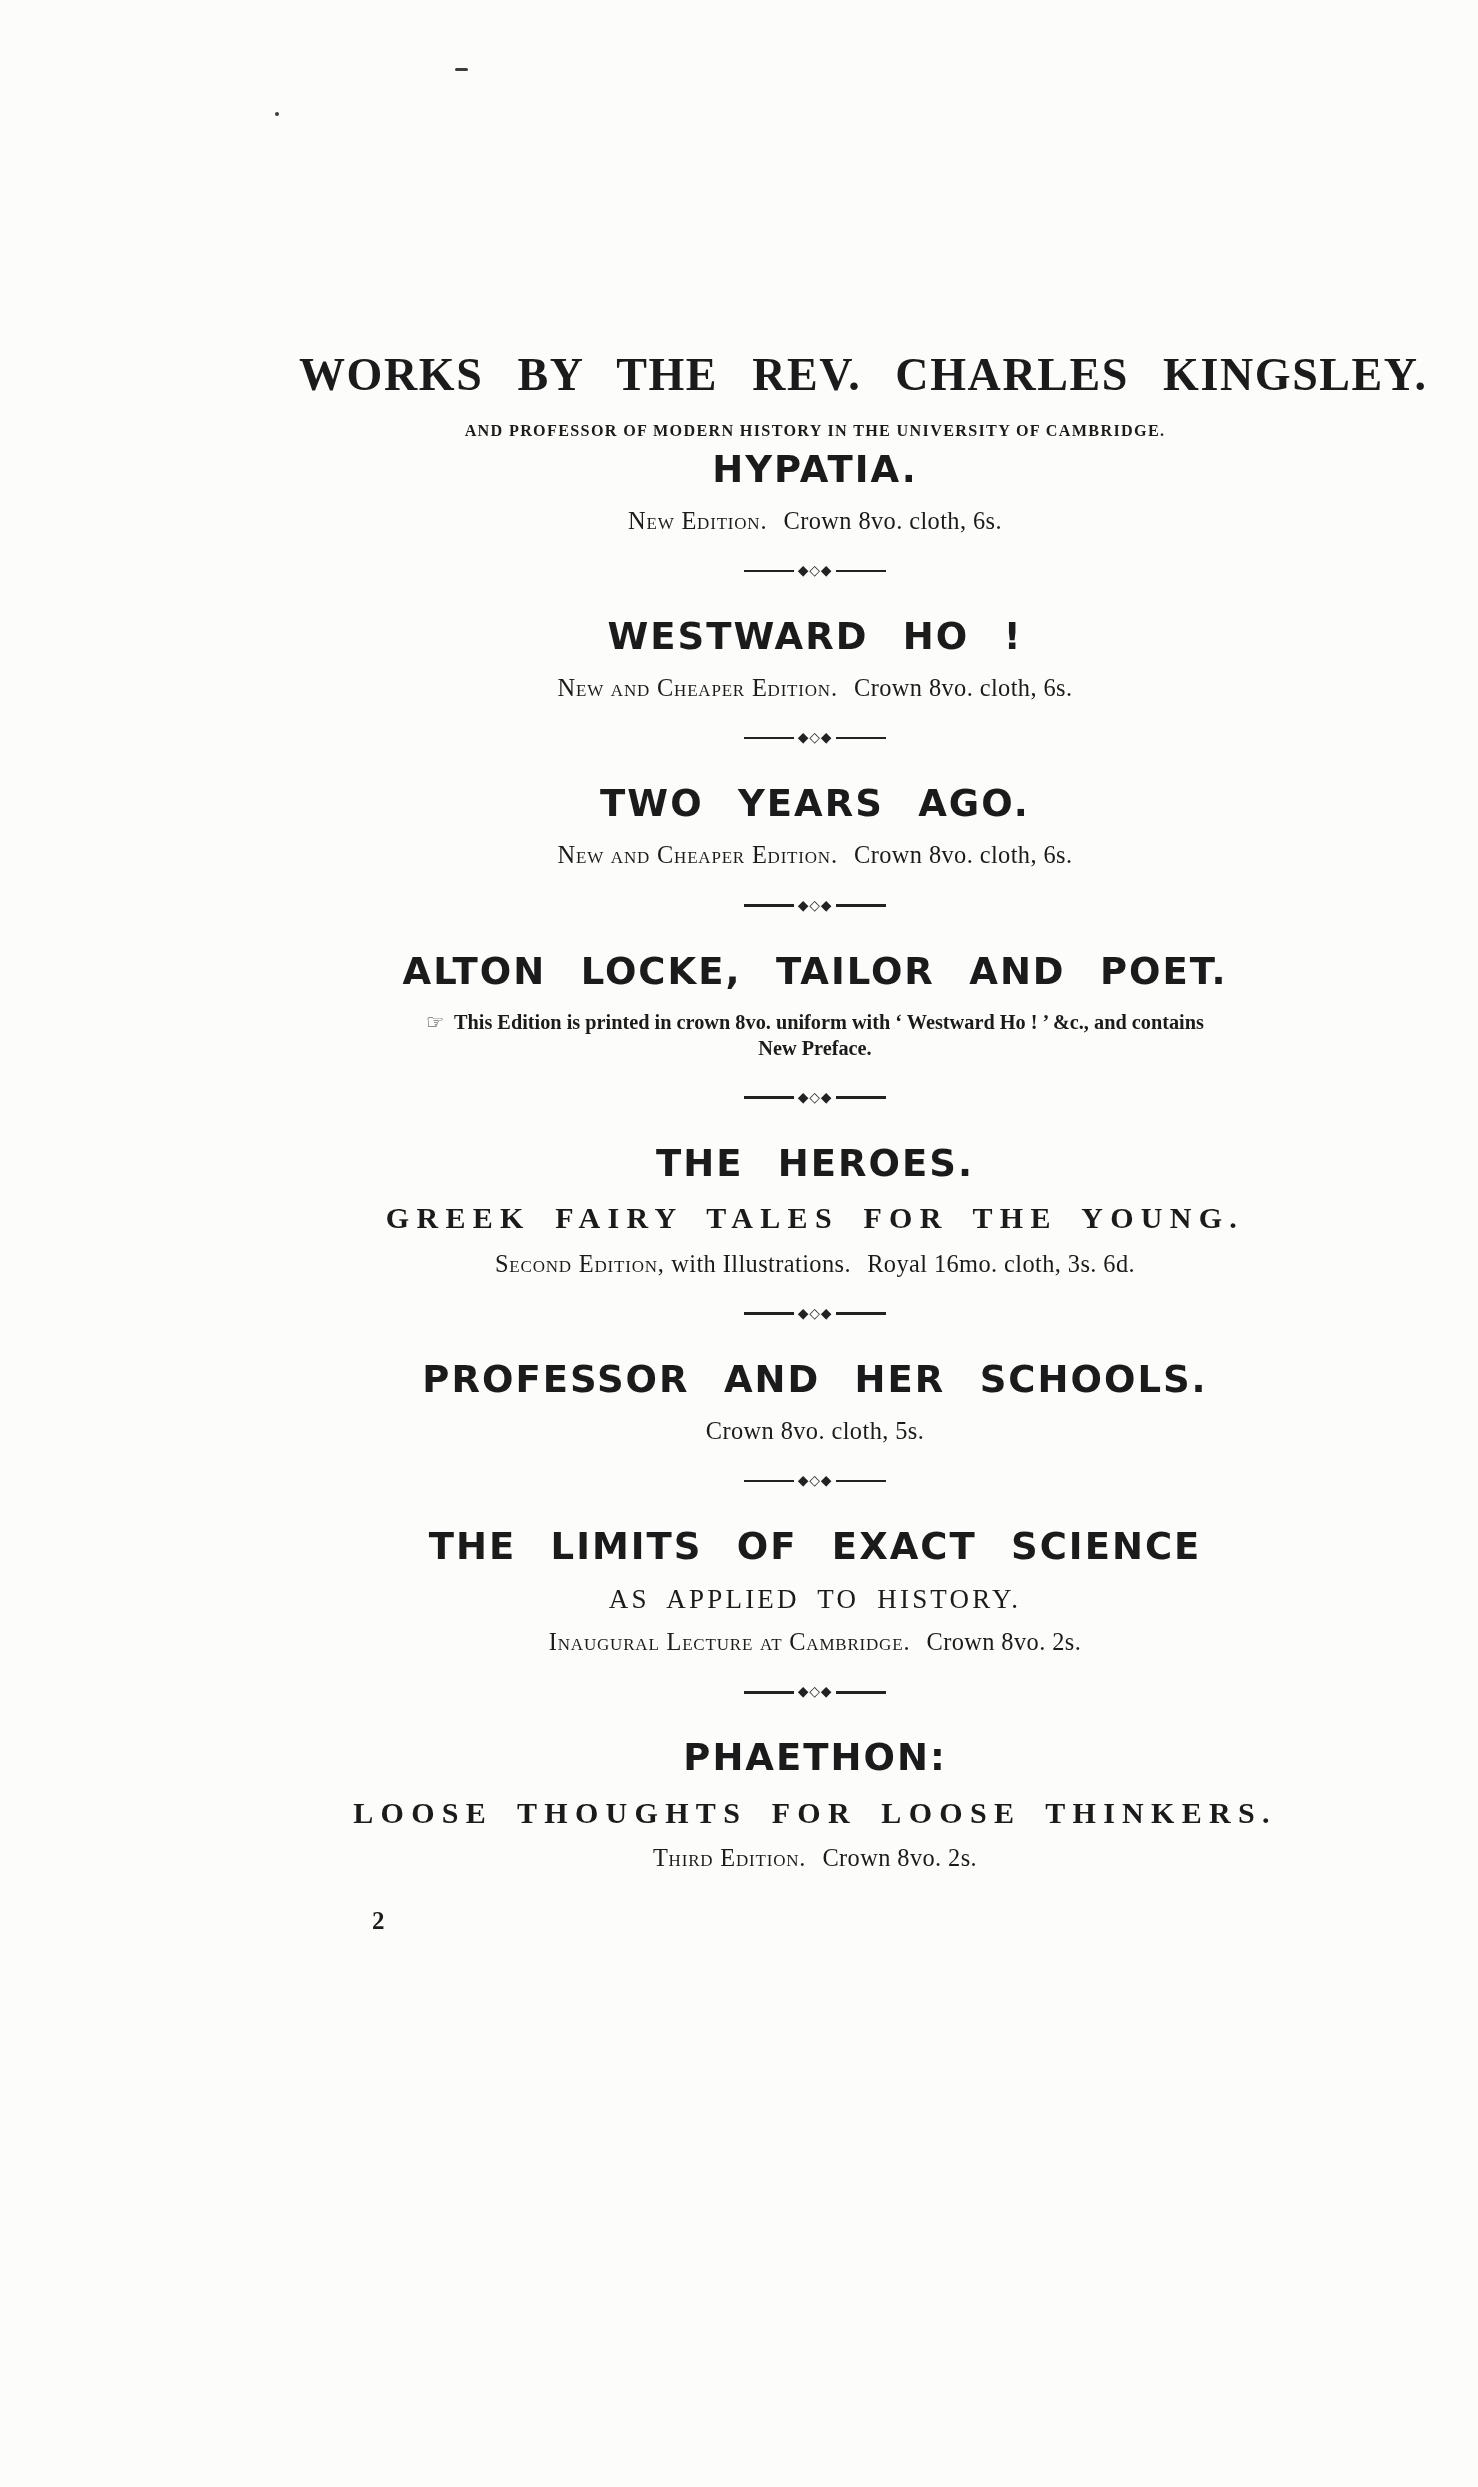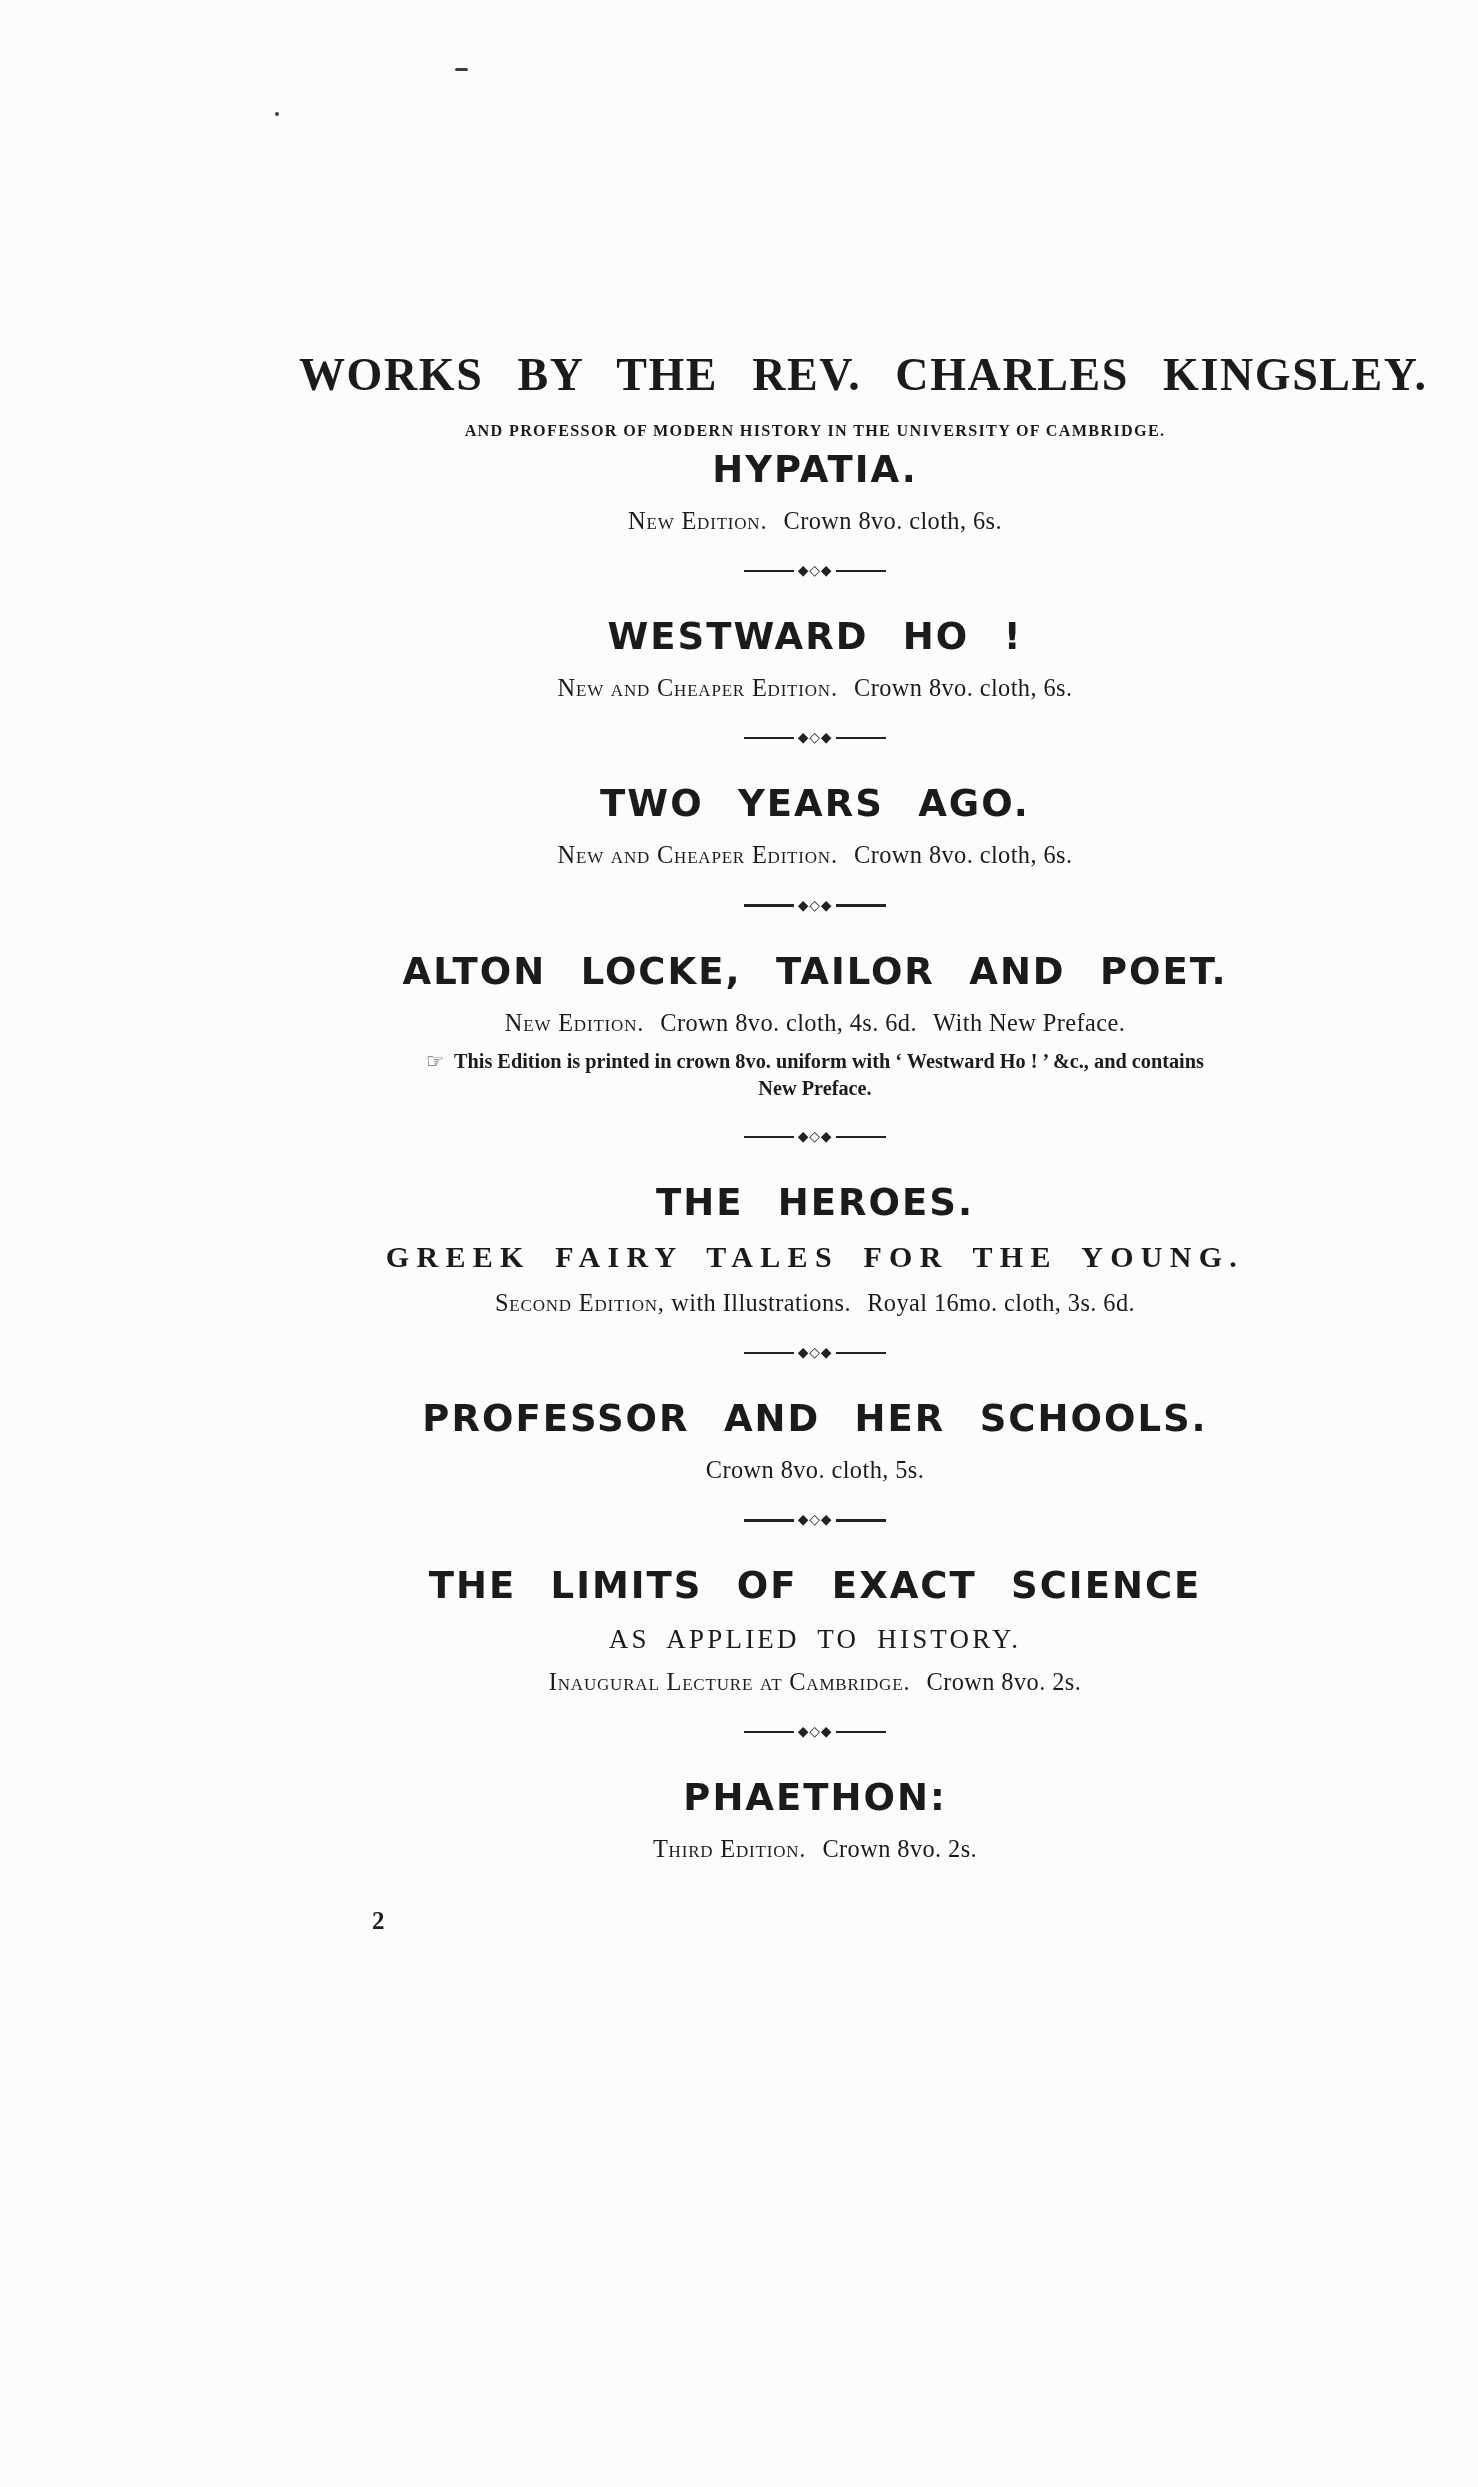--- a/index.html
+++ b/index.html
@@ -185,25 +185,20 @@
   </section>
 
   <div class="divider">
     <span class="rule"></span>
       <span class="orn">◆◇◆</span>
       <span class="rule"></span>
   </div>
 
   <section class="book">
     <h2 class="book-title">ALTON LOCKE, TAILOR AND POET.</h2>
-    <p class="book-line">
-      <span class="sc">New Edition.</span>
-      <span class="gap">Crown 8vo. cloth, 4s. 6d.</span>
-      <span class="gap">With New Preface.</span>
-    </p>
     <p class="note">
       <span class="manicule">☞</span><span>This Edition is printed in crown 8vo. uniform with ‘ Westward Ho ! ’ &amp;c., and contains</span>
       <span class="note-line2">New Preface.</span>
     </p>
   </section>
 
   <div class="divider">
     <span class="rule"></span>
       <span class="orn">◆◇◆</span>
       <span class="rule"></span>
@@ -248,20 +243,21 @@
   </section>
 
   <div class="divider">
     <span class="rule"></span>
       <span class="orn">◆◇◆</span>
       <span class="rule"></span>
   </div>
 
   <section class="book">
     <h2 class="book-title">PHAETHON:</h2>
+    <p class="book-subtitle-serif">LOOSE THOUGHTS FOR LOOSE THINKERS.</p>
     <p class="book-line">
       <span class="sc">Third Edition.</span>
       <span class="gap">Crown 8vo. 2s.</span>
     </p>
   </section>
 
 </div>
 
 <div class="page-number">2</div>
 

